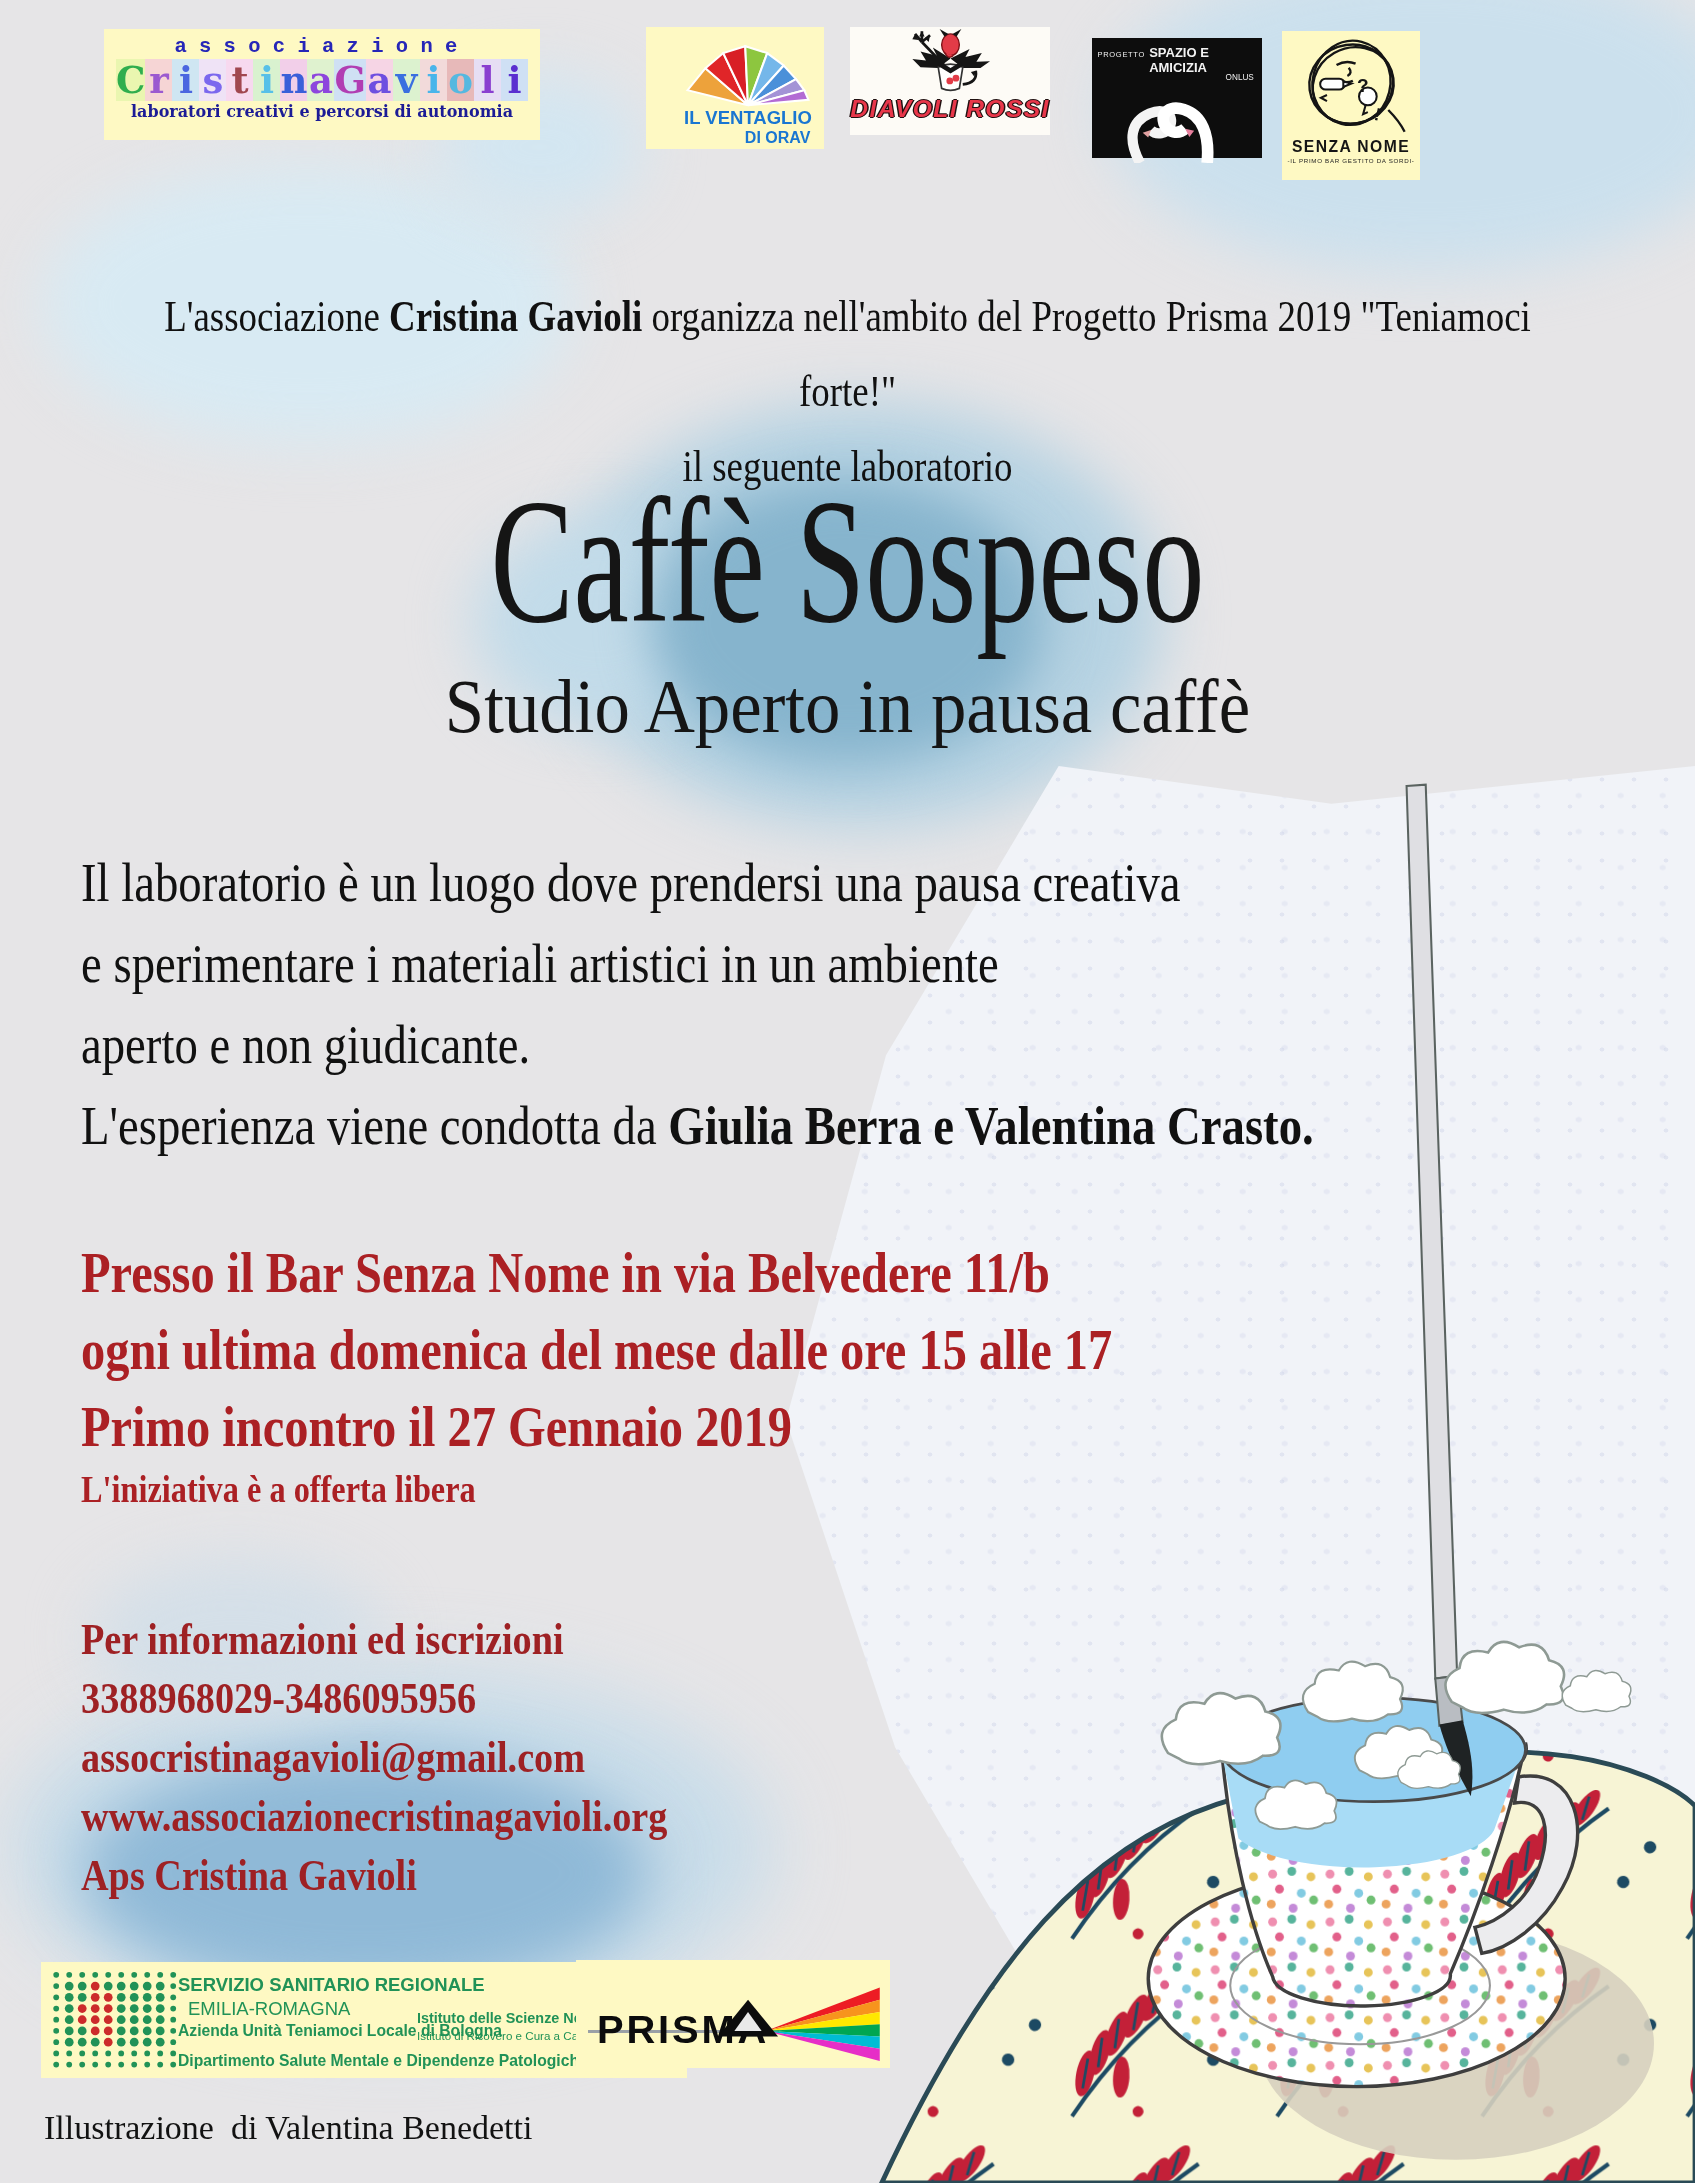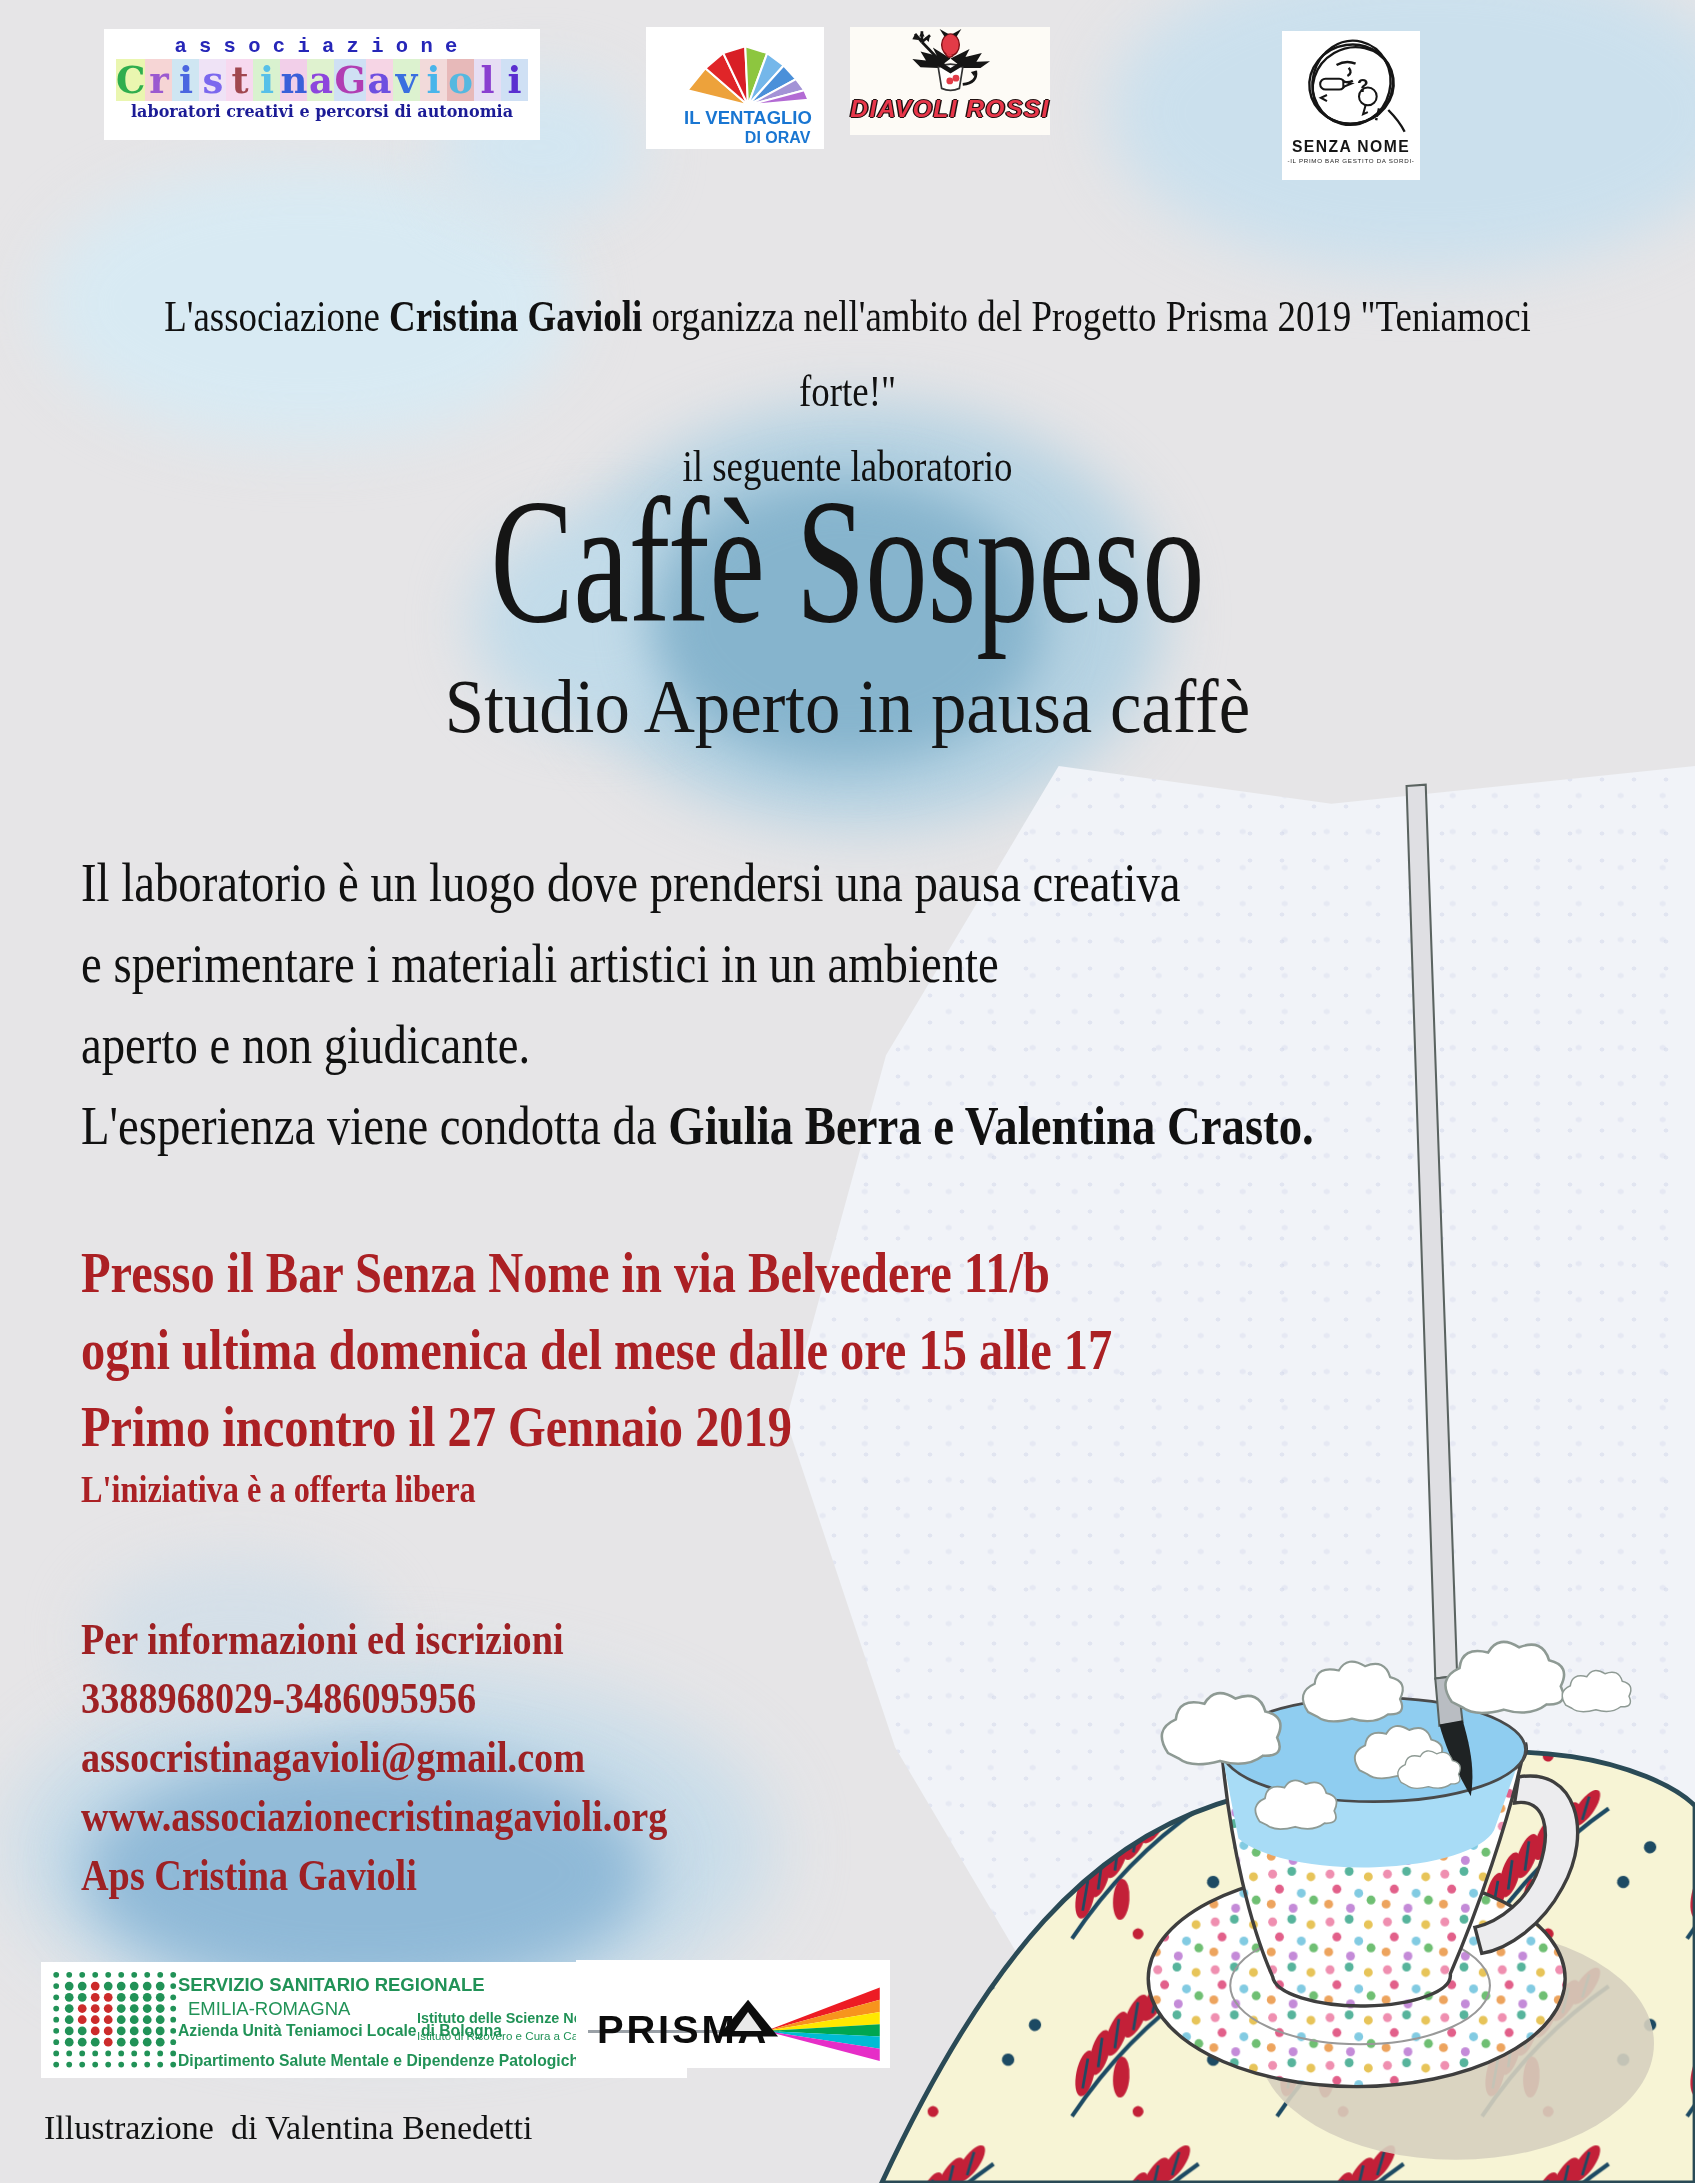--- a/index.html
+++ b/index.html
@@ -17,21 +17,21 @@
   .wc-bl-core{left:82px;top:1750px;width:567px;height:246px;background:#8fb9d7;}
   .wc-midleft{left:89px;top:1559px;width:294px;height:157px;background:#d4dfe8;}
   
   .texture{position:absolute;left:786px;top:766px;width:909px;height:1258px;background:#f2f4f9;
     background-image:radial-gradient(rgba(204,210,232,.45) 2.1px,transparent 2.7px),
                      radial-gradient(rgba(220,224,240,.55) 2.7px,transparent 3.4px);
     background-size:32px 27px,42px 36px;background-position:0 0,15.7px 11.6px;
     clip-path:polygon(30% 0%,60% 3%,100% 0%,100% 100%,30% 100%,12% 78%,0% 52%,11% 23%);
     opacity:.95;}
   
-  .logobox{position:absolute;background:#ffffff;z-index:6;}
+  .logobox{position:absolute;background:#fef9c3;z-index:6;}
   .acg{left:104px;top:29px;width:436px;height:111px;text-align:center;}
   .acg-row1{font-family:"Liberation Mono",monospace;font-weight:bold;color:#2626b8;font-size:20.5px;
             letter-spacing:12.3px;margin-top:5.5px;}
   #acg-letters{display:flex;justify-content:center;margin-top:1.4px;}
   .acg-ltr{display:inline-block;min-width:27px;font-family:"DejaVu Serif",serif;font-weight:bold;
            font-size:37px;line-height:42px;}
   .acg-tag{font-family:"DejaVu Serif",serif;font-weight:bold;color:#1c1c96;font-size:16px;margin-top:1.4px;}
   .vent{left:646px;top:27px;width:152px;height:122px;text-align:center;padding-left:26px;}
   .vent-title{color:#1976d2;font-family:"Liberation Sans",sans-serif;font-weight:bold;font-size:18.5px;margin-top:-2.7px;}
   .vent-sub{color:#1976d2;font-family:"Liberation Sans",sans-serif;font-weight:bold;font-size:16px;text-align:right;padding-right:13.7px;}
@@ -229,20 +229,33 @@
       <path d="M71,12 L64,1 L77,8 Z" fill="#151515"></path>
         <path d="M89,12 L96,1 L83,8 Z" fill="#151515"></path>
       <path d="M98,82 Q120,80 117,62" fill="none" stroke="#151515" stroke-width="4"></path>
       <path d="M117,62 l-7,2 l5,7 Z" fill="#151515"></path>
       <circle cx="88" cy="73" r="5" fill="#e23b47"></circle>
         <circle cx="79" cy="77" r="5" fill="#e23b47"></circle>
     </svg>
     <div class="diavoli-title">DIAVOLI ROSSI</div>
   </div>
 
+  <div class="logobox spazio">
+    <div class="spazio-hdr">
+      <span class="spazio-pre">PROGETTO</span>
+      <span class="spazio-title">SPAZIO E AMICIZIA</span>
+    </div>
+    <div class="spazio-onlus">ONLUS</div>
+    <svg width="170" height="81" viewBox="0 0 248 118">
+      <path d="M70,118 C52,84 56,58 84,46 C106,37 120,48 114,64 C109,76 94,78 86,70" fill="none" stroke="#f4f4f4" stroke-width="15"></path>
+      <path d="M168,118 C172,76 160,48 134,40 C114,34 100,44 105,60 C110,74 126,77 136,68" fill="none" stroke="#ffffff" stroke-width="17"></path>
+      <path d="M86,70 l-12,4 l8,7 Z" fill="#e0a0a0"></path>
+      <path d="M136,68 l13,3 l-7,9 Z" fill="#e87f9d"></path>
+    </svg>
+  </div>
 
   <div class="logobox senza">
     <svg width="109" height="109" viewBox="0 0 160 160">
       <g fill="none" stroke="#151515" stroke-width="3.5">
         <ellipse cx="80" cy="78" rx="62" ry="58" transform="rotate(-8 80 78)"></ellipse>
         <ellipse cx="80" cy="76" rx="57" ry="62" transform="rotate(14 80 76)"></ellipse>
         <ellipse cx="82" cy="80" rx="60" ry="55" transform="rotate(-30 82 80)"></ellipse>
         <path d="M134,116 Q150,132 158,148"></path>
         <path d="M58,50 Q72,42 86,48"></path>
         <path d="M76,54 Q82,62 74,66"></path>

